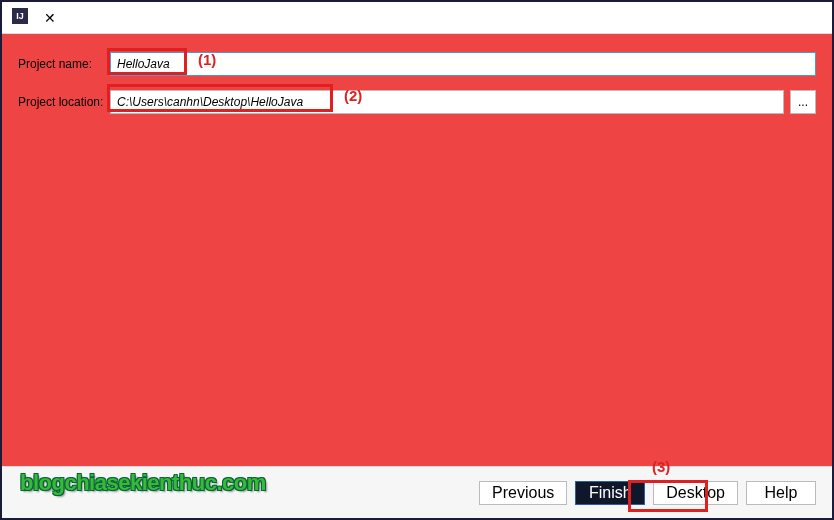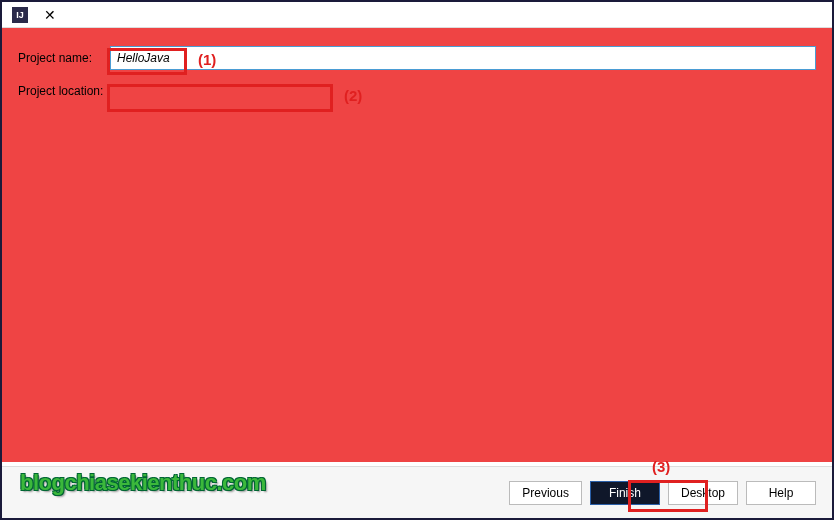--- a/index.html
+++ b/index.html
@@ -12,25 +12,24 @@
       font-size: 12px;
       background: #fff;
       width: 834px;
       height: 520px;
       overflow: hidden;
       border: 2px solid #1a1a3a;
       position: relative;
     }
     .titlebar {
       display: flex;
-      align-items: center;
       padding: 6px 10px;
       background: #fff;
       border-bottom: 1px solid #ddd;
-      height: 26px;
+      height: 32px;
     }
     .app-icon {
       width: 16px;
       height: 16px;
       background: #2a2a4a;
       margin-right: 8px;
       display: flex;
       align-items: center;
       justify-content: center;
       color: #fff;
@@ -146,21 +145,21 @@
       align-items: center;
       justify-content: flex-end;
       padding: 0 16px;
       gap: 8px;
     }
     .btn {
       min-width: 70px;
       height: 24px;
       border: 1px solid #bbb;
       background: #fff;
-      font-size: 12px;
+      font-size: 16px;
       cursor: pointer;
       padding: 0 12px;
       font-family: inherit;
     }
     .btn.primary {
       background: #0f172a;
       border-color: #2a5fa8;
       color: #fff;
     }
     .watermark {
@@ -191,20 +190,24 @@
 
 <div class="content">
   <div class="form-row">
     <div class="label">Project name:</div>
     <div class="input-wrap">
       <input type="text" class="text-input focused" value="HelloJava" style="">
     </div>
   </div>
   <div class="form-row">
     <div class="label">Project location:</div>
+    <div class="input-wrap">
+      <input type="text" class="text-input location-input" value="C:\Users\canhn\Desktop\HelloJava" style="">
+      <button class="browse-btn">...</button>
+    </div>
   </div>
 </div>
 
 <div class="footer">
   <button class="btn">Previous</button>
   <button class="btn primary">Finish</button>
   <button class="btn">Desktop</button>
   <button class="btn">Help</button>
 </div>
 

